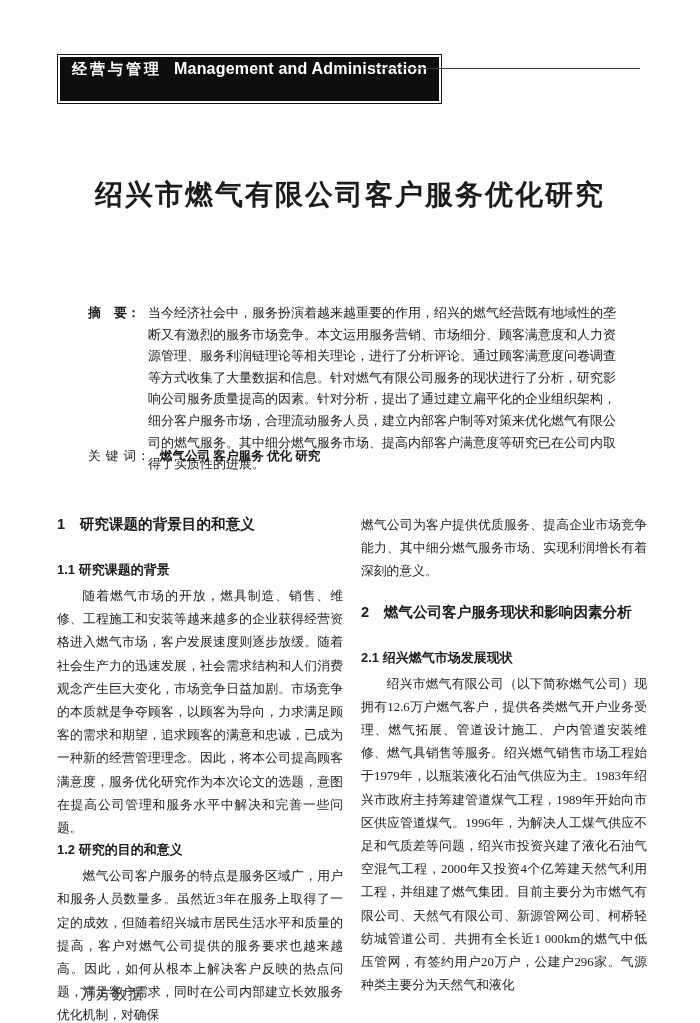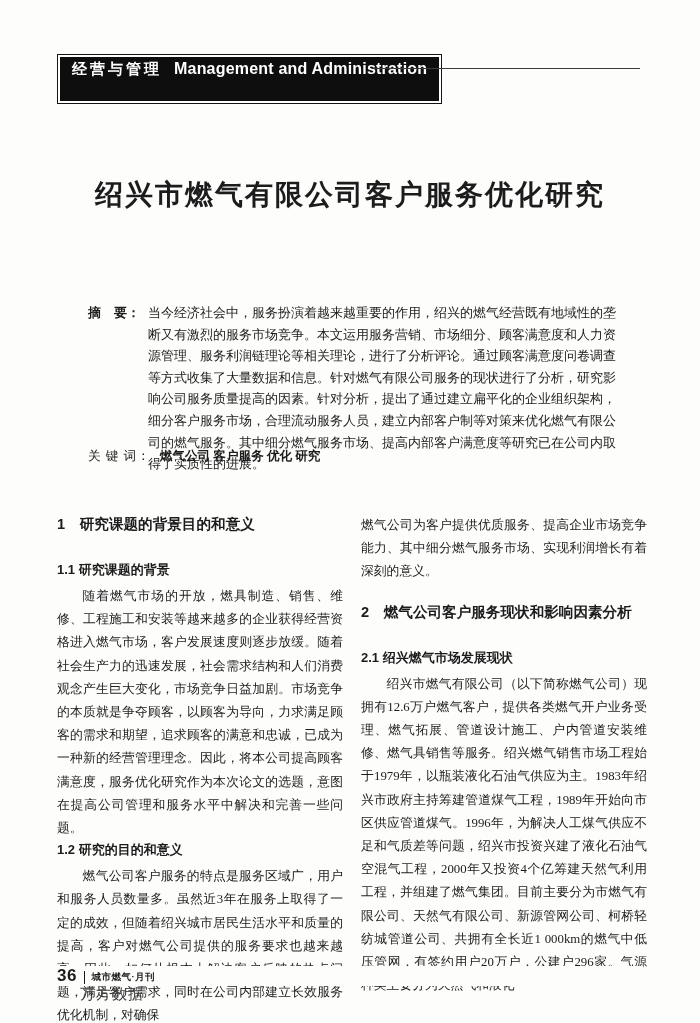--- a/index.html
+++ b/index.html
@@ -132,20 +132,15 @@
 
     <div class="col">
       <p>燃气公司为客户提供优质服务、提高企业市场竞争能力、其中细分燃气服务市场、实现利润增长有着深刻的意义。</p>
       <div class="h1 mt">2　燃气公司客户服务现状和影响因素分析</div>
       <div class="h2">2.1  绍兴燃气市场发展现状</div>
       <p class="indent">绍兴市燃气有限公司（以下简称燃气公司）现拥有12.6万户燃气客户，提供各类燃气开户业务受理、燃气拓展、管道设计施工、户内管道安装维修、燃气具销售等服务。绍兴燃气销售市场工程始于1979年，以瓶装液化石油气供应为主。1983年绍兴市政府主持筹建管道煤气工程，1989年开始向市区供应管道煤气。1996年，为解决人工煤气供应不足和气质差等问题，绍兴市投资兴建了液化石油气空混气工程，2000年又投资4个亿筹建天然气利用工程，并组建了燃气集团。目前主要分为市燃气有限公司、天然气有限公司、新源管网公司、柯桥轻纺城管道公司、共拥有全长近1 000km的燃气中低压管网，有签约用户20万户，公建户296家。气源种类主要分为天然气和液化</p>
     </div>
 
   </div>
 
-  <div class="footer">
-    <span class="page-number">36</span>
-    <span class="footer-divider"></span>
-    <span class="journal-name">城市燃气·月刊</span>
-  </div>
   <div class="watermark">万方数据</div>
 
 </div>
 
 </body></html>

